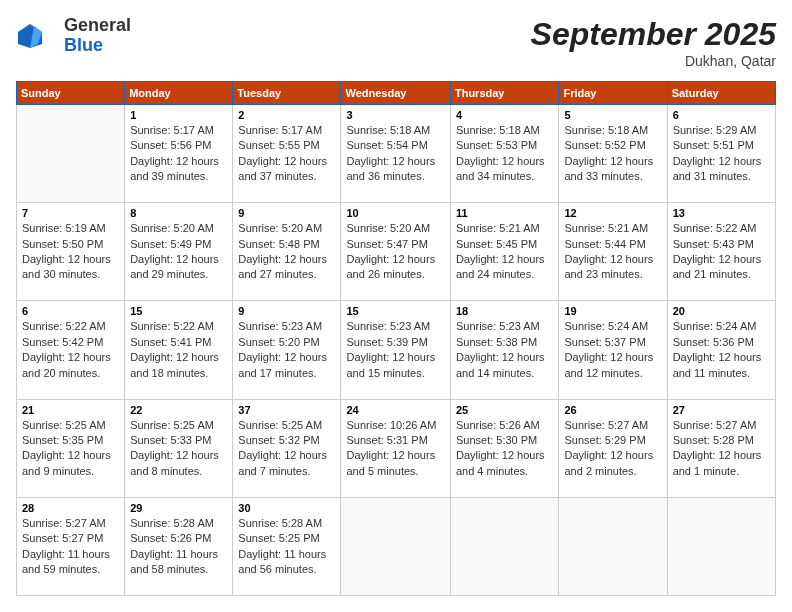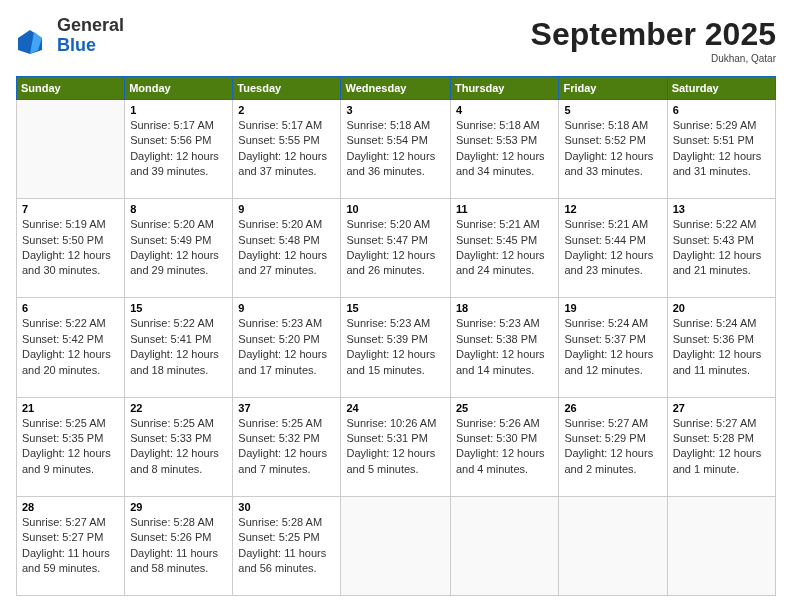--- a/index.html
+++ b/index.html
@@ -18,54 +18,55 @@
       flex-direction: column;
     }
     .header {
       display: flex;
       justify-content: space-between;
       align-items: flex-start;
       margin-bottom: 12px;
     }
     .logo {
       display: flex;
-      align-items: flex-end;
-      gap: 13px;
+      align-items: center;
+      gap: 20px;
     }
     .logo-text {
       font-size: 18px;
       font-weight: bold;
       line-height: 1.1;
     }
     .logo-general { color: #333; }
     .logo-blue { color: #1565c0; }
     .logo-icon {
       width: 28px;
       height: 28px;
     }
     .title-block {
       text-align: right;
     }
     .month-title {
       font-size: 32px;
       font-weight: bold;
       color: #222;
+      font-style: italic;
     }
     .location {
-      font-size: 10px;
+      font-size: 14px;
       color: #444;
     }
     .calendar {
       flex: 1;
       border-collapse: collapse;
       width: 100%;
       font-size: 9.5px;
     }
     .calendar th {
-      background: #4d7c0f;
+      background: #c2410c;
       color: #fff;
       padding: 5px 4px;
       text-align: left;
       font-size: 11px;
       font-weight: bold;
       border: 1px solid #1565c0;
     }
     .calendar td {
       border: 1px solid #ccc;
       vertical-align: top;

